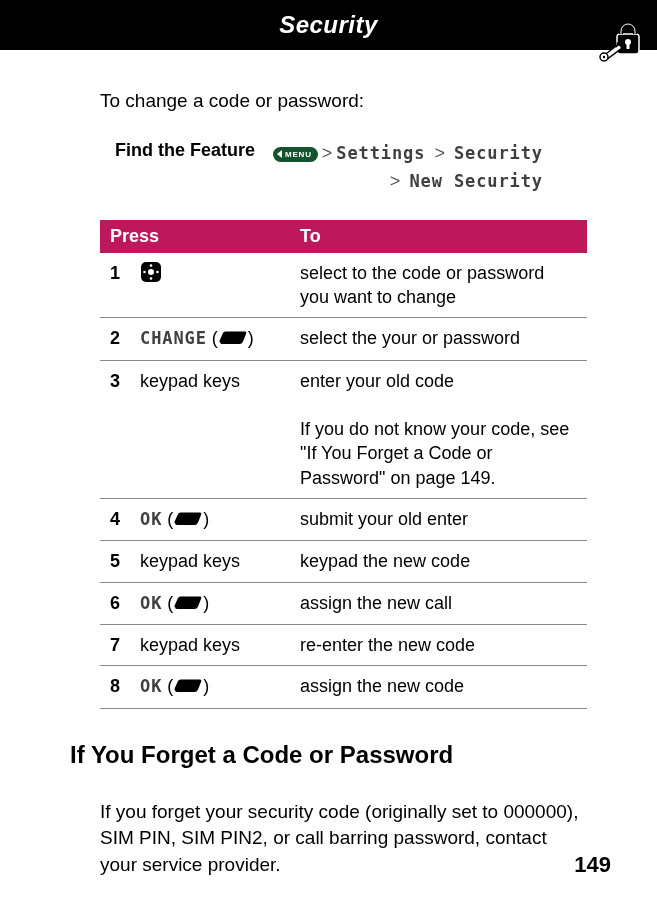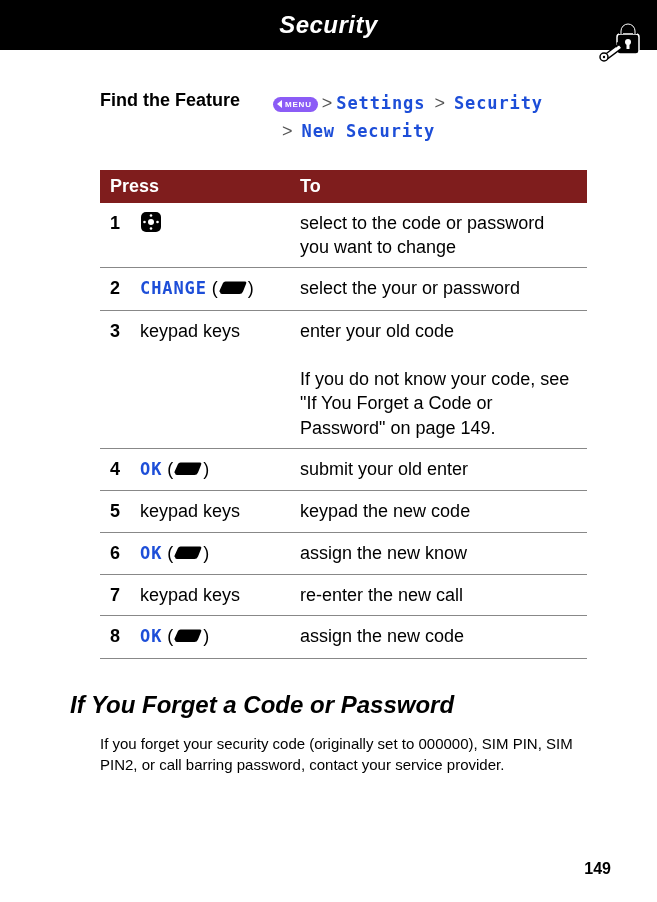--- a/index.html
+++ b/index.html
@@ -30,28 +30,28 @@
   }
   .header-icon {
     position: absolute;
     right: 12px;
     top: 22px;
   }
   .content {
     padding: 40px 70px 0 100px;
   }
   .intro { font-size: 19px; margin-bottom: 28px; }
-  .feature-row { display: flex; gap: 18px; margin-bottom: 24px; }
+  .feature-row { display: flex; gap: 18px; margin-bottom: 24px; text-align: right; }
   .feature-label { font-weight: bold; font-size: 18px; min-width: 155px; }
   .feature-path { font-size: 18px; line-height: 1.55; }
   .menu-pill {
     display: inline-flex;
     align-items: center;
     vertical-align: middle;
-    background: #8b5cf6;
+    background: #14532d;
     color: #fff;
     font-size: 8px;
     font-weight: bold;
     letter-spacing: 0.8px;
     padding: 0 6px 0 2px;
     border-radius: 8px 8px 8px 8px;
     height: 15px;
     line-height: 15px;
     position: relative;
   }
@@ -61,69 +61,68 @@
     width: 0; height: 0;
     border-top: 4px solid transparent;
     border-bottom: 4px solid transparent;
     border-right: 5px solid #fff;
     margin-right: 3px;
     margin-left: 2px;
   }
   .gt { color: #555; margin: 0 4px; }
   .lcd {
     font-family: "Lucida Console", Monaco, monospace;
-    color: #1d4ed8;
+    color: #404040;
     font-weight: bold;
     letter-spacing: 0.9px;
     font-size: 17px;
   }
   .table {
     width: 100%;
     border-collapse: collapse;
     margin-top: 4px;
   }
   .table-head {
-    background: #7f1d1d;
+    background: #be185d;
     color: #fff;
     font-weight: bold;
     font-size: 18px;
   }
   .table-head td { padding: 6px 10px; }
   .table-row td {
     padding: 8px 10px;
     border-bottom: 1px solid #888;
     vertical-align: top;
     font-size: 18px;
     line-height: 1.35;
   }
   .table-end { border-bottom: 2px solid #000; }
   .col-num { width: 28px; font-weight: bold; }
   .col-press { width: 160px; }
   .soft-key {
     display: inline-block;
     vertical-align: middle;
   }
   .section-h {
-    font-style: italic;
     font-weight: bold;
     font-size: 24px;
     margin-top: 32px;
-    margin-bottom: 14px;
+    margin-bottom: 30px;
     margin-left: -30px;
   }
   .body-p {
-    font-size: 15px;
+    font-size: 19px;
     line-height: 1.4;
   }
   .page-num {
     position: absolute;
     bottom: 24px;
     right: 46px;
     font-weight: bold;
-    font-size: 16px;
+    font-size: 22px;
   }
   .nav-icon svg { display: block; }
   .extra { margin-top: 24px; display: block; }
 </style>
 </head>
 <body>
 
 <div class="header-bar">
   <span class="header-title">Security</span>
   <span class="header-icon">
@@ -135,20 +134,21 @@
       <rect x="29.5" y="21" width="3" height="6" fill="#fff"></rect>
       <path d="M6 34 l16 -12 l3 4 l-16 12 z" fill="#fff" stroke="#000" stroke-width="1.5"></path>
       <circle cx="7" cy="35" r="4" fill="#fff" stroke="#000" stroke-width="1.5"></circle>
       <circle cx="7" cy="35" r="1.2" fill="#000"></circle>
       <path d="M18 22 l2 3 M20 20.5 l2 3" stroke="#000" stroke-width="1.7"></path>
     </svg>
   </span>
 </div>
 
 <div class="content">
+  <p class="intro">To change a code or password:</p>
 
   <div class="feature-row">
     <div class="feature-label">Find the Feature</div>
     <div class="feature-path">
       <span class="menu-pill">MENU</span><span class="gt">&gt;</span><span class="lcd">Settings</span> <span class="gt">&gt;</span> <span class="lcd">Security</span><br>
       &nbsp;<span class="gt">&gt;</span> <span class="lcd">New Security</span>
     </div>
   </div>
 
   <table class="table">
@@ -193,26 +193,26 @@
         <tr class="table-row">
           <td class="col-num">5</td>
           <td class="col-press"><span>keypad keys</span></td>
           <td>keypad the new code</td>
         </tr>
         <tr class="table-row">
           <td class="col-num">6</td>
           <td class="col-press"><span class="lcd">OK</span> (<span class="soft-key"><svg width="30" height="14" viewBox="0 0 30 14">
                 <path d="M2 11 Q1 11 1.6 9.5 L5 2 Q5.7 0.5 7.5 0.5 L27 0.5 Q29 0.5 28 3 L25 10.5 Q24 13 21.5 13 L4 13 Q2 13 2 11 Z" fill="#000"></path>
               </svg></span>)</td>
-          <td>assign the new know</td>
+          <td>assign the new call</td>
         </tr>
         <tr class="table-row">
           <td class="col-num">7</td>
           <td class="col-press"><span>keypad keys</span></td>
-          <td>re-enter the new call</td>
+          <td>re-enter the new code</td>
         </tr>
         <tr class="table-row">
           <td class="col-num table-end">8</td>
           <td class="col-press table-end"><span class="lcd">OK</span> (<span class="soft-key"><svg width="30" height="14" viewBox="0 0 30 14">
                 <path d="M2 11 Q1 11 1.6 9.5 L5 2 Q5.7 0.5 7.5 0.5 L27 0.5 Q29 0.5 28 3 L25 10.5 Q24 13 21.5 13 L4 13 Q2 13 2 11 Z" fill="#000"></path>
               </svg></span>)</td>
           <td class="table-end">assign the new code</td>
         </tr>
       </tbody>
   </table>

